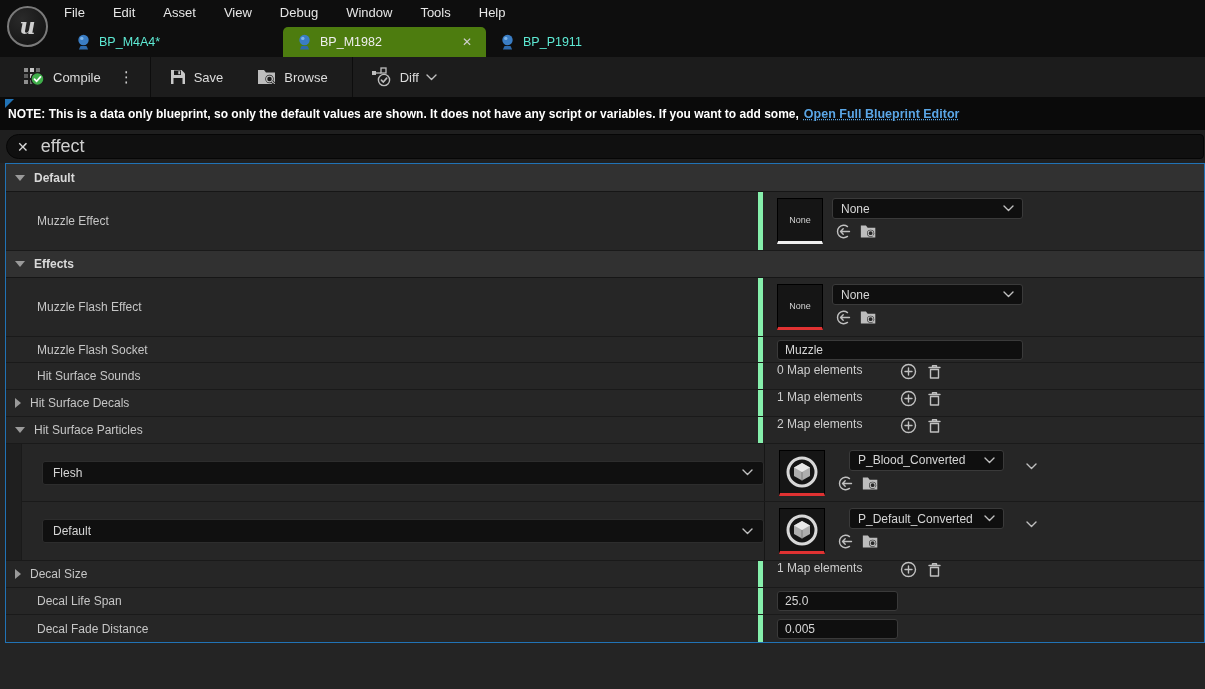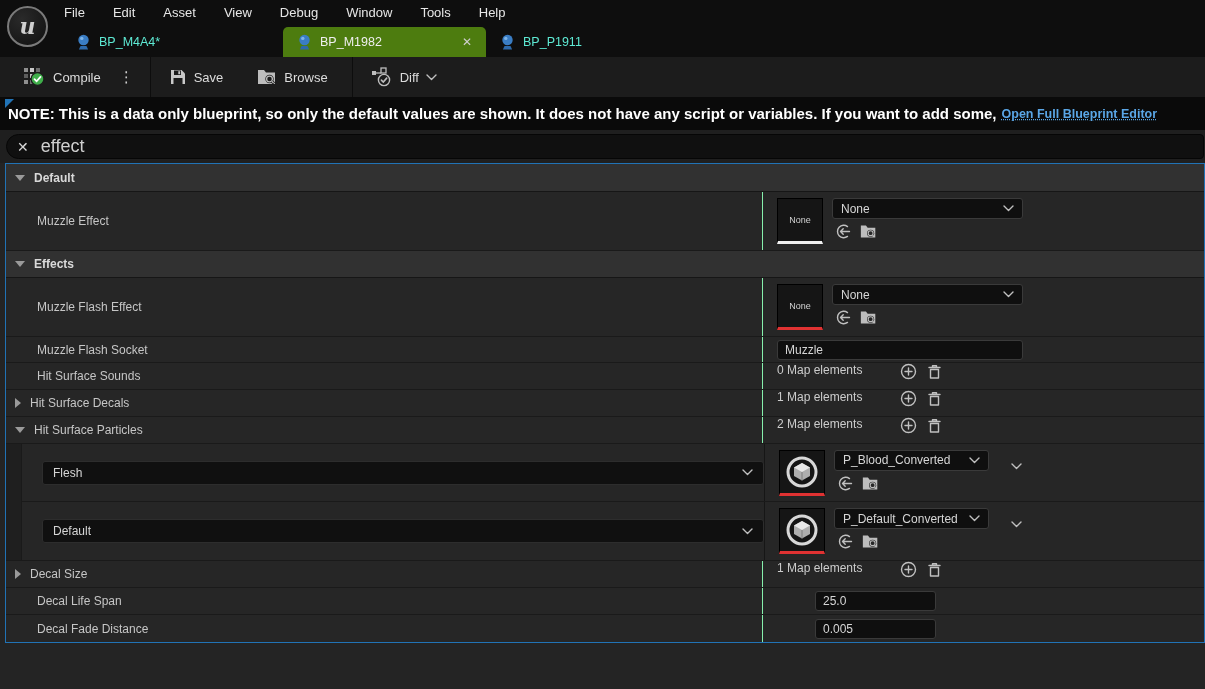--- a/index.html
+++ b/index.html
@@ -29,21 +29,21 @@
     color:#dcdcdc; font-size:13px; cursor:default; }
   .kebab { color:#cfcfcf; font-size:15px; padding:0 8px; letter-spacing:0; }
   .tdiv { width:1px; height:40px; background:#0d0d0d; margin:0 8px; }
   .chev { width:11px; height:7px; }
 
   
   .notebar { height:33px; background:#0a0a0a; display:flex; align-items:center; padding-left:8px;
     position:relative; }
   .notebar .corner { position:absolute; left:5px; top:2px; width:0; height:0;
     border-top:9px solid var(--accent-blue,#2173b6); border-right:9px solid transparent; }
-  .notebar b { color:#fff; font-size:15px; font-weight:bold; }
+  .notebar b { color:#fff; font-size:12px; font-weight:bold; }
   .notebar a { color:var(--link-blue,#5aa6e6); font-weight:bold; font-size:12.5px;
     text-decoration:underline dotted; margin-left:5px; }
 
   
   .searchrow { height:33px; background:#1f1f1f; display:flex; align-items:center; padding:0 1px 0 6px; }
   .searchpill { flex:1; height:25px; background:#101010; border:1px solid #060606;
     border-radius:13px 4px 4px 13px; display:flex; align-items:center; padding-left:10px; gap:12px; }
   .searchpill .x { color:#d8d8d8; font-size:14px; }
   .searchpill input { background:transparent; border:none; outline:none; color:#cfcfcf;
     font-size:18px; font-family:"Liberation Sans",sans-serif; width:400px; }
@@ -52,45 +52,45 @@
   .panel { margin-left:5px; width:1200px; border:1px solid var(--accent-blue,#2173b6); background:#262626; }
   .sec { height:28px; background:#313131; border-bottom:1px solid #161616; display:flex;
     align-items:center; padding-left:9px; gap:9px; }
   .sec b { color:#d9d9d9; font-size:12px; }
   .tri-d { width:0; height:0; border-left:5px solid transparent; border-right:5px solid transparent;
     border-top:6px solid #9a9a9a; }
   .tri-r { width:0; height:0; border-top:5px solid transparent; border-bottom:5px solid transparent;
     border-left:6px solid #9a9a9a; }
   .row { display:flex; border-bottom:1px solid #1a1a1a; background:#262626; }
   .ncol { flex:0 0 757px; display:flex; align-items:center; padding-left:9px; gap:9px;
-    border-right:1px solid #86efac; color:#c6c6c6; }
+    border-right:5px solid #86efac; color:#c6c6c6; }
   .ncol .lbl { padding-left:13px; }
   .ncol.noarrow .lbl { padding-left:22px; }
   .vcol { flex:1; display:flex; align-items:center; padding-left:14px; position:relative; }
   .h59 { height:59px; } .h58 { height:58px; } .h27 { height:27px; } .h26 { height:26px; }
 
   
   .assetv { display:flex; gap:9px; align-items:flex-start; padding-top:0; }
   .thumb { width:46px; height:46px; background:#151515; border:1px solid #000;
     display:flex; align-items:center; justify-content:center; color:#d2d2d2; font-size:9px; }
   .thumb.white { border-bottom:3px solid var(--type-white,#eee); }
   .thumb.red { border-bottom:3px solid var(--type-red,#e03232); }
   .astack { display:flex; flex-direction:column; gap:4px; }
   .combo { height:21px; background:#0f0f0f; border:1px solid #3a3a3a; border-radius:3px;
     display:flex; align-items:center; padding:0 8px; color:#d6d6d6; font-size:12px; gap:8px; }
   .combo .cx { margin-left:auto; }
-  .w191 { width:191px; } .w155 { width:155px; }
+  .w191 { width:191px; } .w155 { width:155px;margin-left:15px; }
   .iconrow { display:flex; gap:9px; padding-left:2px; }
   .iconrow svg { width:17px; height:17px; }
   .elem-chev { margin-left:13px; margin-top:13px; }
 
   
   .tinput { height:20px; background:#0f0f0f; border:1px solid #3a3a3a; border-radius:3px;
     color:#d6d6d6; font-size:12px; font-family:"Liberation Sans",sans-serif; padding:0 7px; outline:none; }
-  .w246 { width:246px; } .w121 { width:121px;margin-left:38px; }
+  .w246 { width:246px; } .w121 { width:121px; }
 
   
   .mapv { display:flex; align-items:flex-start; }
   .mapcount { width:123px; color:#cccccc; }
   .mapv svg { width:17px; height:17px; margin-right:9px; }
 
   
   .nested { display:flex; }
   .gutter { flex:0 0 16px; background:#1f1f1f; border-right:1px solid #1a1a1a; }
   .nbody { flex:1; }

